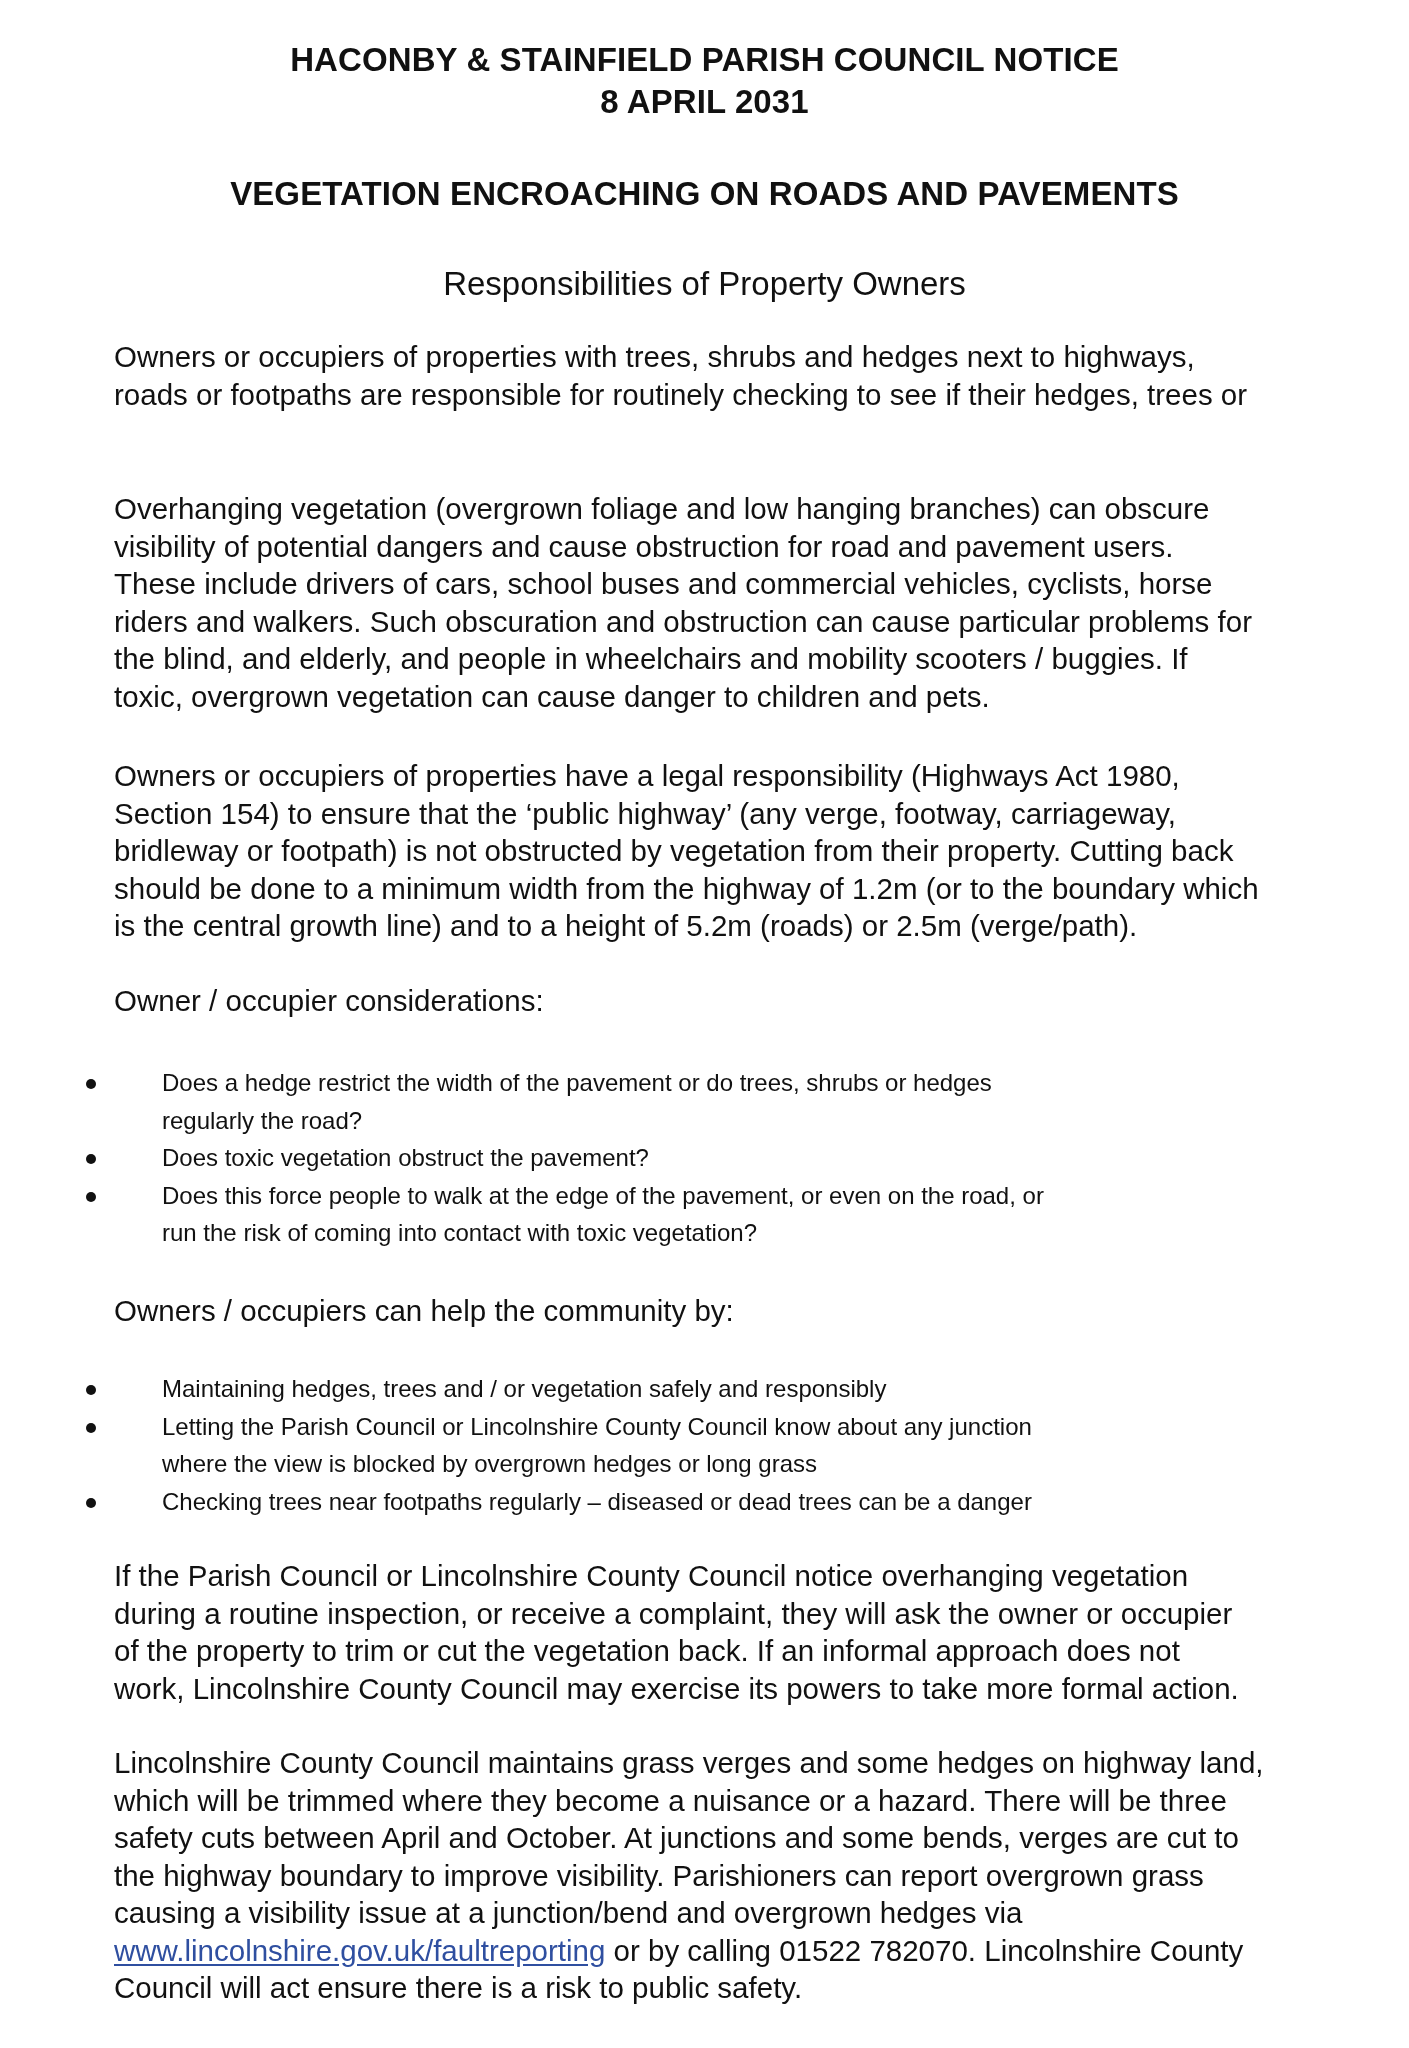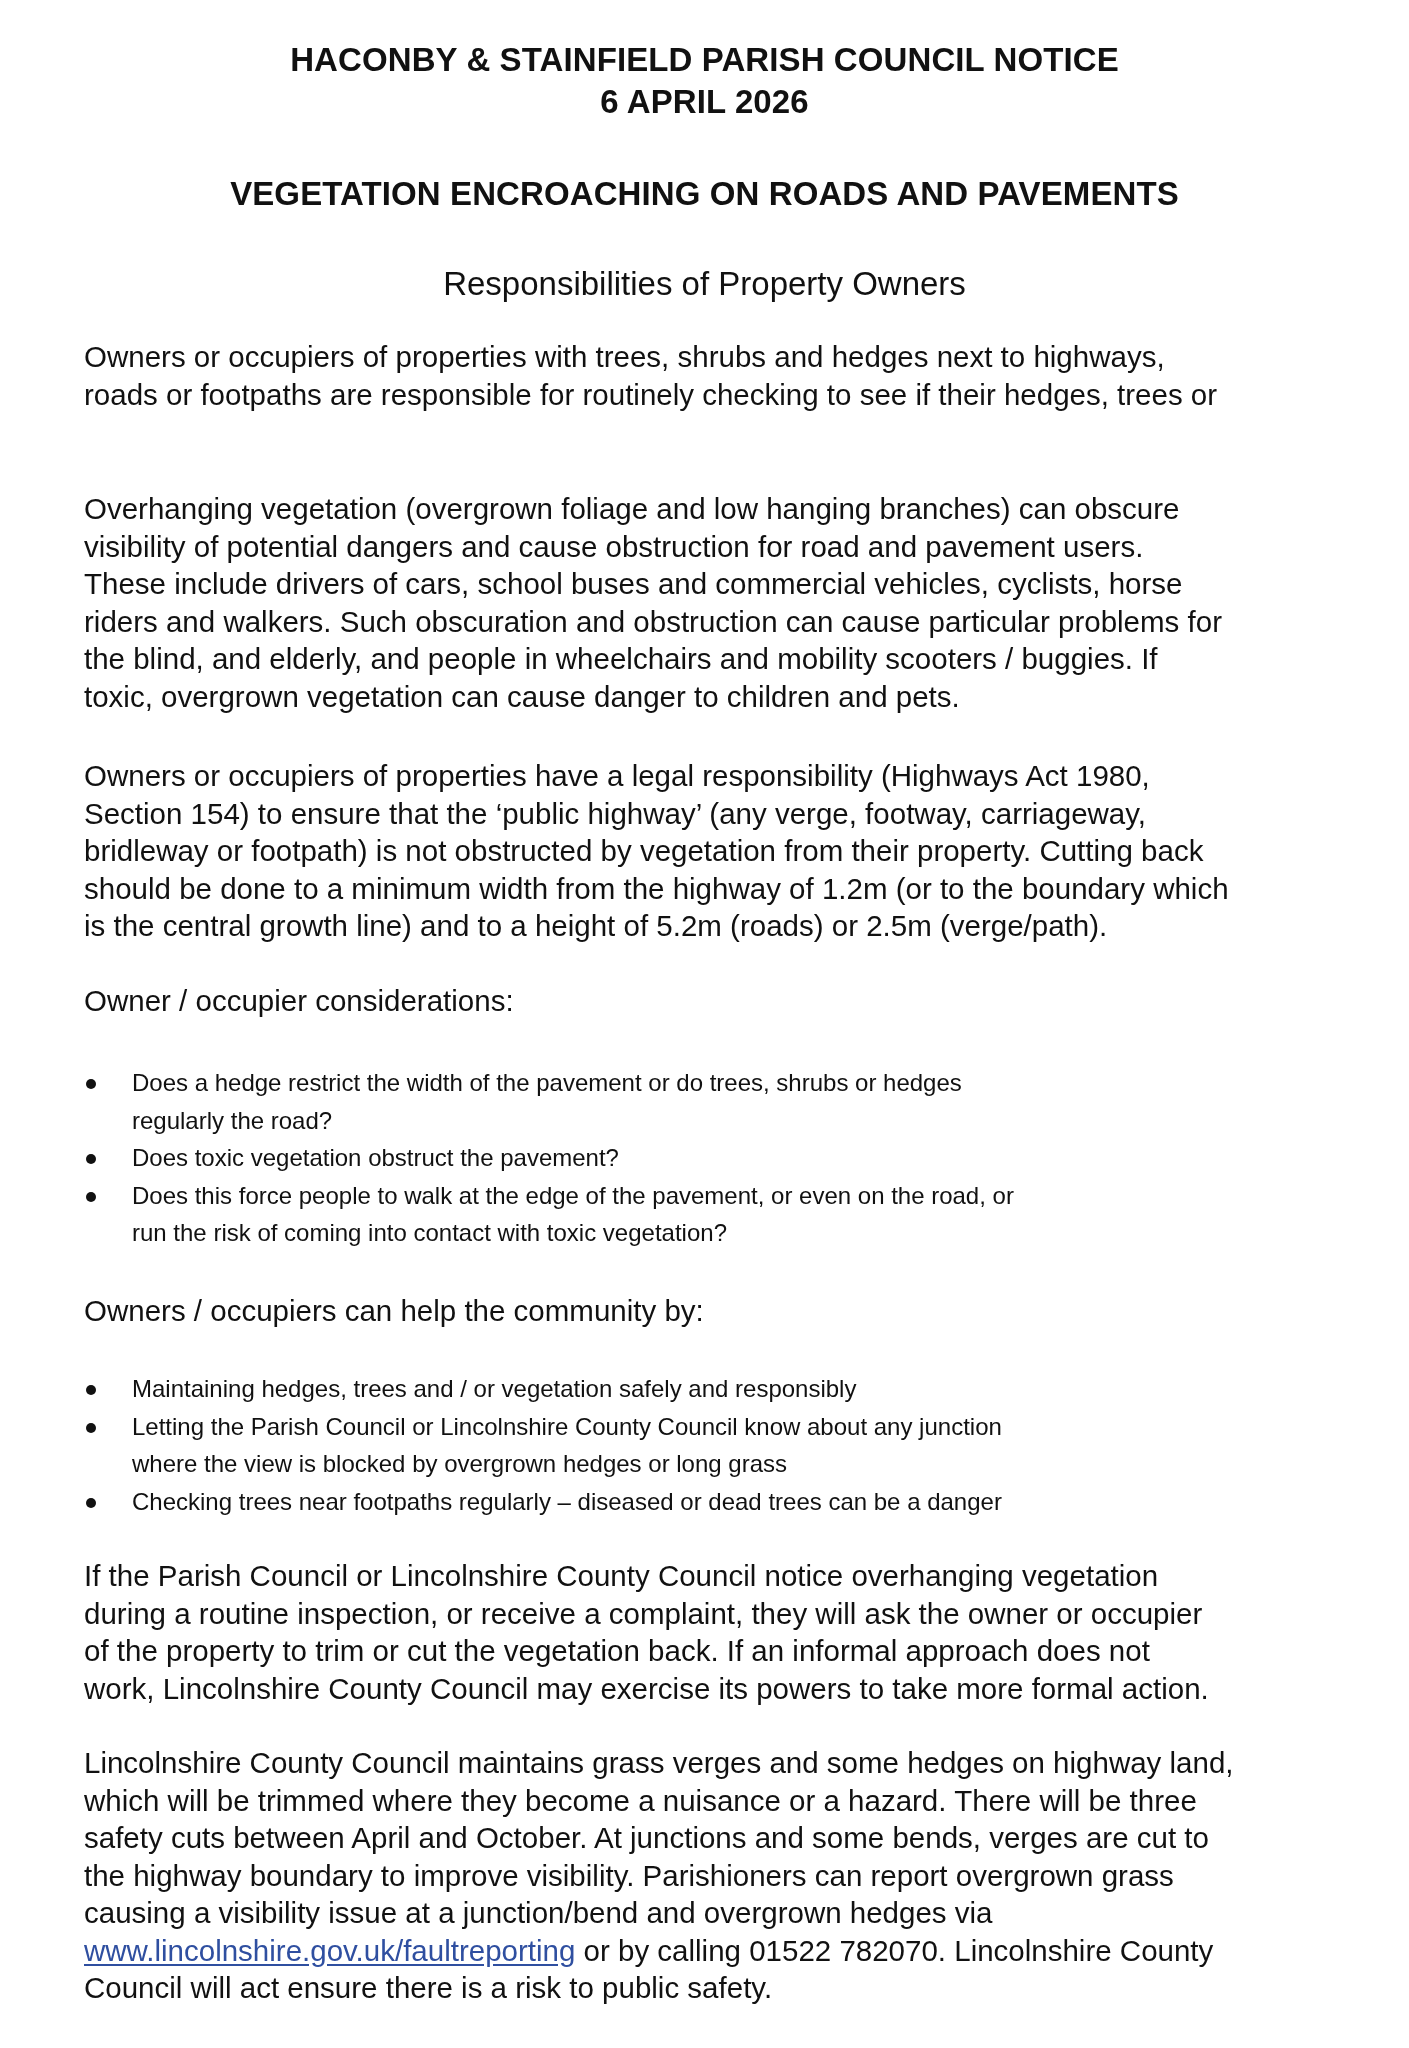--- a/index.html
+++ b/index.html
@@ -9,34 +9,34 @@
   }
   .center { position: absolute; left: 0; width: 1409px; text-align: center; }
   .title {
     font-weight: bold; font-size: 33px; line-height: 40px; letter-spacing: 0.1px;
   }
   .subtitle { font-size: 33px; line-height: 40px; }
   .block {
     position: absolute; left: 84px; width: 1300px;
     font-size: 29.5px; line-height: 37.5px; white-space: nowrap;
   }
-  .line { display: block; height: 37.5px; }
+  .line { display: block; height: 37.5px; margin-left: 30px; }
   .bullet-list { position: absolute; left: 84px; width: 1300px; font-size: 24px; line-height: 37.5px; }
   .bullet-item { position: relative; padding-left: 48px; white-space: nowrap; }
   .bullet-dot {
     position: absolute; left: 2px; top: 15px; width: 10px; height: 10px;
     border-radius: 50%; background: #111111;
   }
   .link { color: #2f4fa0; text-decoration: underline; text-underline-offset: 3px; }
 </style>
 </head>
 <body>
 
 <div class="center title" style="top:40px;">HACONBY &amp; STAINFIELD PARISH COUNCIL NOTICE</div>
-<div class="center title" style="top:82px;">6 APRIL 2026</div>
+<div class="center title" style="top:82px;">8 APRIL 2031</div>
 <div class="center title" style="top:174px;">VEGETATION ENCROACHING ON ROADS AND PAVEMENTS</div>
 <div class="center subtitle" style="top:264px;">Responsibilities of Property Owners</div>
 
 <div class="block" style="top:338px;">
   <span class="line">Owners or occupiers of properties with trees, shrubs and hedges next to highways,</span>
   <span class="line">roads or footpaths are responsible for routinely checking to see if their hedges, trees or</span>
 </div>
 
 <div class="block" style="top:490px;">
   <span class="line">Overhanging vegetation (overgrown foliage and low hanging branches) can obscure</span>

